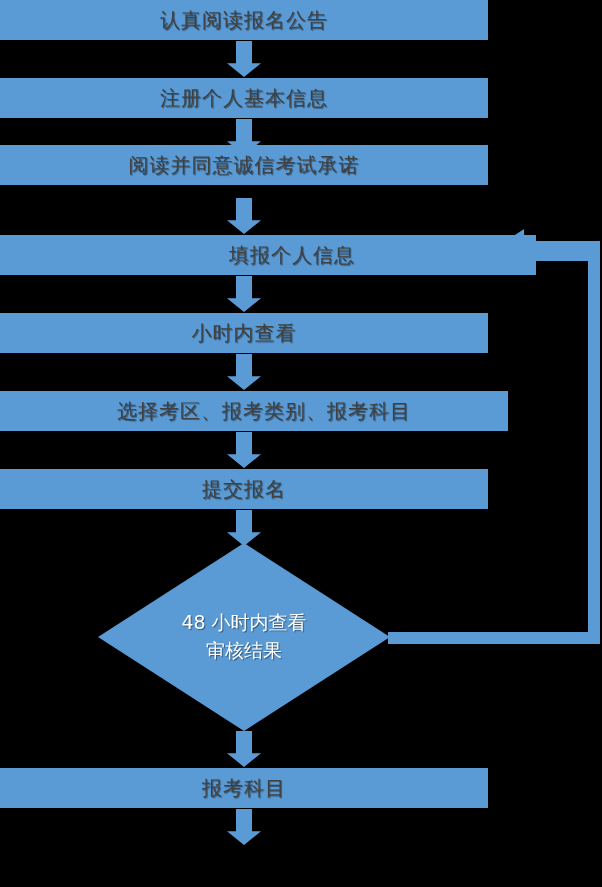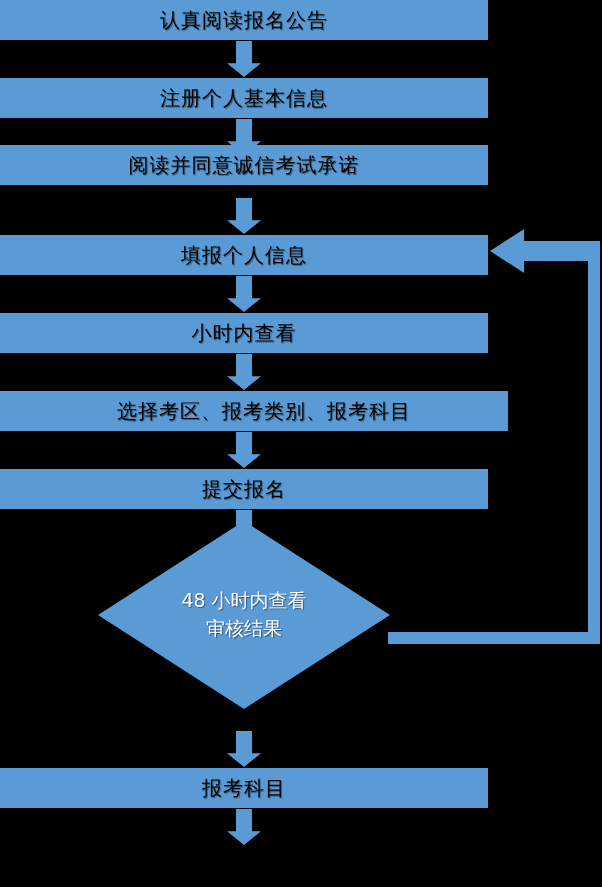--- a/index.html
+++ b/index.html
@@ -6,25 +6,25 @@
   body{
     width:602px;height:887px;overflow:hidden;position:relative;
     font-family:"DejaVu Sans","Liberation Sans",sans-serif;
   }
   #canvas{position:absolute;left:0;top:0;width:602px;height:887px;}
   .node{position:absolute;display:flex;align-items:center;justify-content:center;}
   .proc{
     left:0;width:488px;height:40px;background:#5B9BD5;
   }
   .proc .txt{
-    color:#000000;font-size:20px;line-height:1;letter-spacing:1px;
+    color:#404040;font-size:20px;line-height:1;letter-spacing:1px;
     text-shadow:1px 1px 1px rgba(0,0,0,.45);white-space:nowrap;
   }
   .diamond{
-    left:98px;top:521px;width:292px;height:188px;
+    left:98px;top:543px;width:292px;height:188px;
   }
   .diamond .shape{
     position:absolute;left:0;top:0;width:292px;height:188px;
     background:#5B9BD5;
     clip-path:polygon(50% 0,100% 50%,50% 100%,0 50%);
   }
   .diamond .txt{
     position:relative;z-index:2;color:#fff;font-size:19px;line-height:1.45;
     text-align:center;text-shadow:1px 1px 1px rgba(0,0,0,.45);
   }
@@ -57,21 +57,21 @@
   <div class="node proc" style="top:78px;">
     <span class="txt">注册个人基本信息</span>
   </div>
   <div class="arrow" style="left:227px;top:119px;height:36px;"></div>
 
   <div class="node proc" style="top:145px;align-items:center;">
     <span class="txt">阅读并同意诚信考试承诺</span>
   </div>
   <div class="arrow" style="left:227px;top:198px;height:36px;"></div>
 
-  <div class="node proc" style="top:235px;">
+  <div class="node proc" style="top:235px;padding-left:48px;">
     <span class="txt">填报个人信息</span>
   </div>
   <div class="arrow" style="left:227px;top:276px;height:36px;"></div>
 
   <div class="node proc" style="top:313px;">
     <span class="txt">小时内查看</span>
   </div>
   <div class="arrow" style="left:227px;top:354px;height:36px;"></div>
 
   <div class="node proc" style="top:391px;padding-left:20px;">

